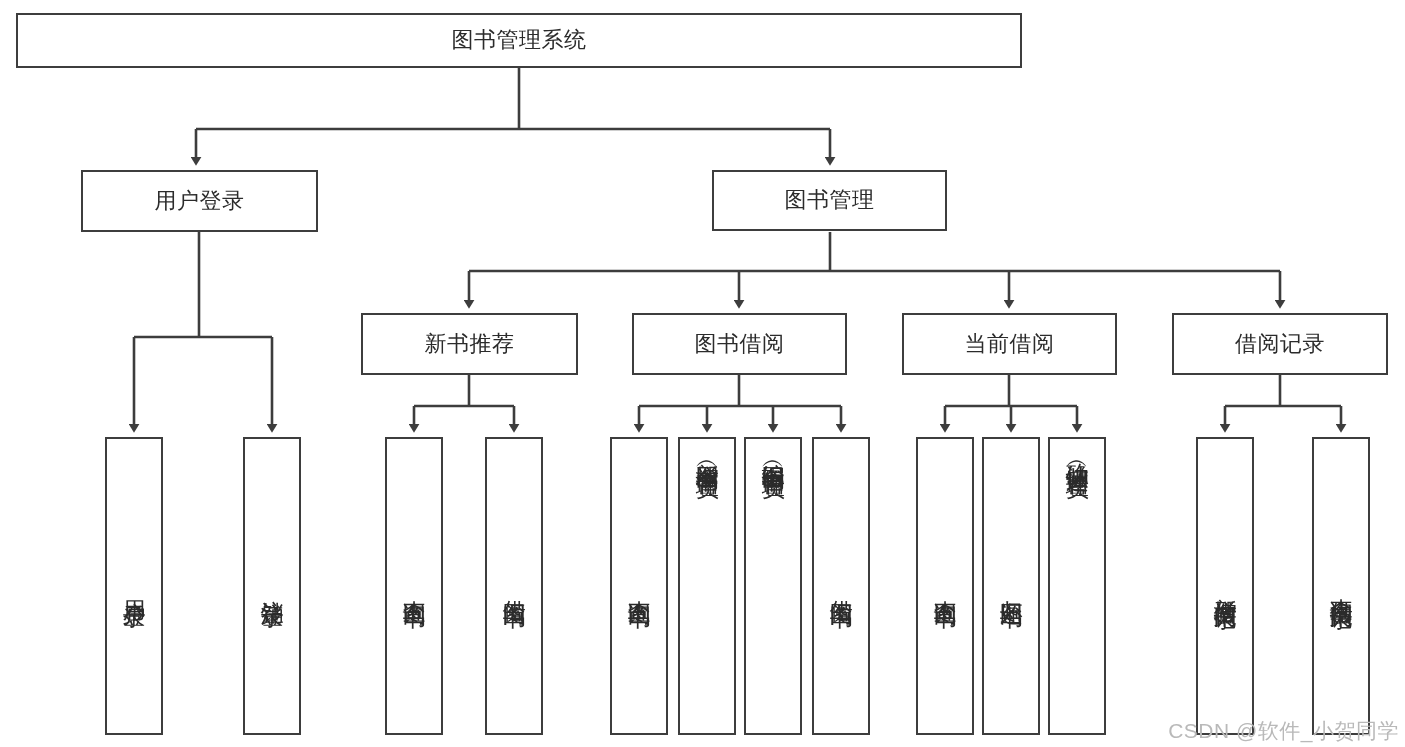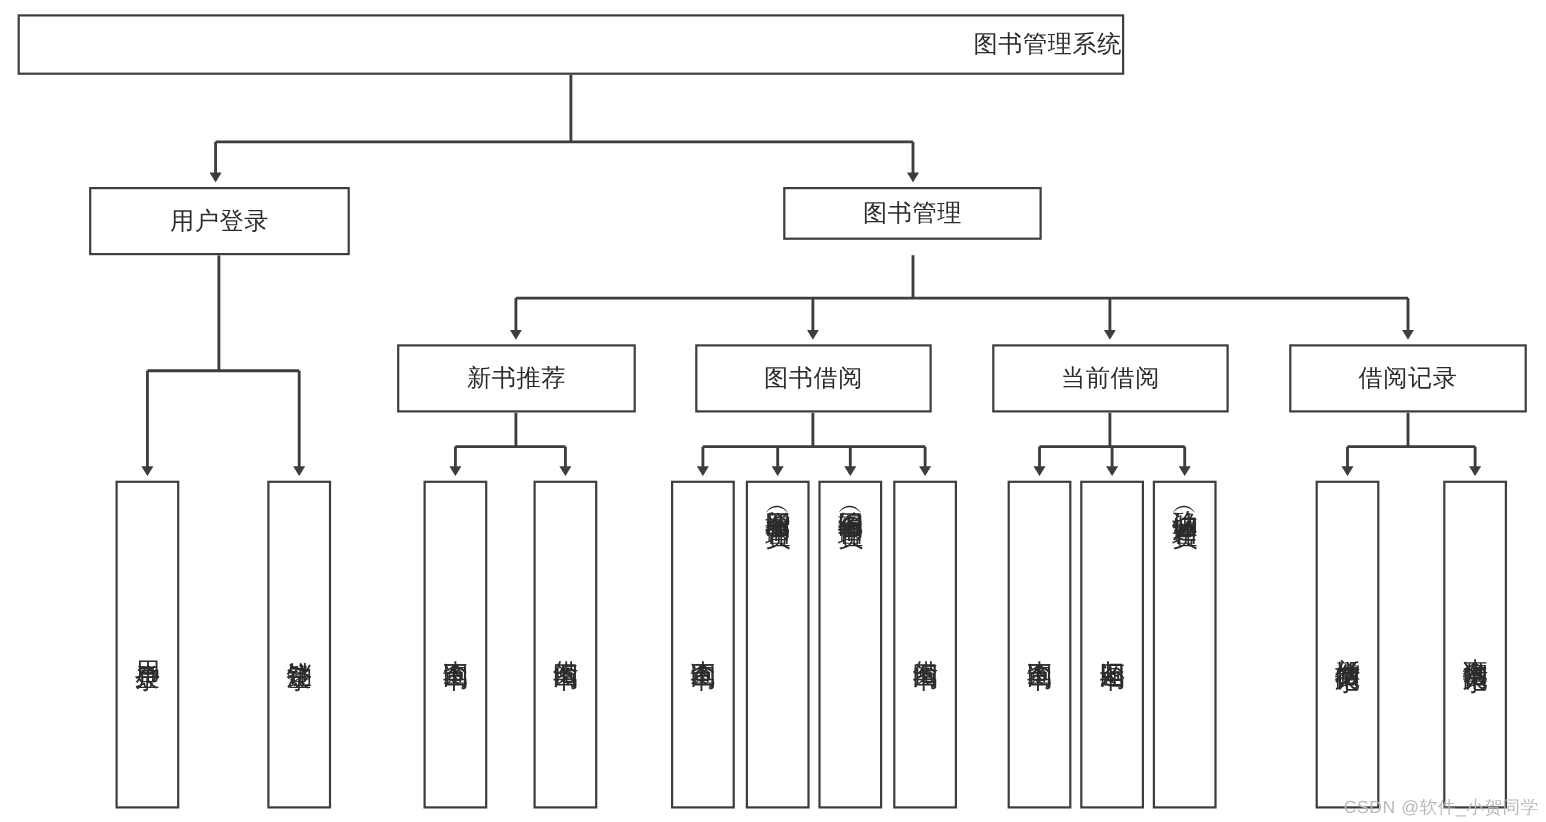--- a/index.html
+++ b/index.html
@@ -68,21 +68,21 @@
   
   .node.leaf.centered {
     align-items: center;
     padding-top: 0;
   }
   
   #watermark {
     position: absolute;
     right: 6px;
     bottom: 2px;
-    font-size: 16px;
+    font-size: 21px;
     color: #b9b9b9;
     white-space: nowrap;
     letter-spacing: 0.5px;
   }
 </style>
 </head>
 <body>
 
 <div id="canvas">
 
@@ -130,28 +130,28 @@
       <path d="M1011,406 L1011,425" marker-end="url(#arrow)"></path>
       <path d="M1077,406 L1077,425" marker-end="url(#arrow)"></path>
 
       <path d="M1280,375 L1280,406"></path>
       <path d="M1225,406 L1341,406"></path>
       <path d="M1225,406 L1225,425" marker-end="url(#arrow)"></path>
       <path d="M1341,406 L1341,425" marker-end="url(#arrow)"></path>
     </g>
   </svg>
 
-  <div class="node root" style="left:16px; top:13px; width:1006px; height:55px;justify-content:flex-end;">
+  <div class="node root" style="left:16px; top:13px; width:1006px; height:55px;">
     <span class="label-h">图书管理系统</span>
   </div>
 
   <div class="node level1" style="left:81px; top:170px; width:237px; height:62px;">
     <span class="label-h">用户登录</span>
   </div>
-  <div class="node level1" style="left:712px; top:170px; width:235px; height:48px;">
+  <div class="node level1" style="left:712px; top:170px; width:235px; height:61px;">
     <span class="label-h">图书管理</span>
   </div>
 
   <div class="node level2" style="left:632px; top:313px; width:215px; height:62px;">
     <span class="label-h">图书借阅</span>
   </div>
   <div class="node level2" style="left:361px; top:313px; width:217px; height:62px;">
     <span class="label-h">新书推荐</span>
   </div>
   <div class="node level2" style="left:1172px; top:313px; width:216px; height:62px;">

